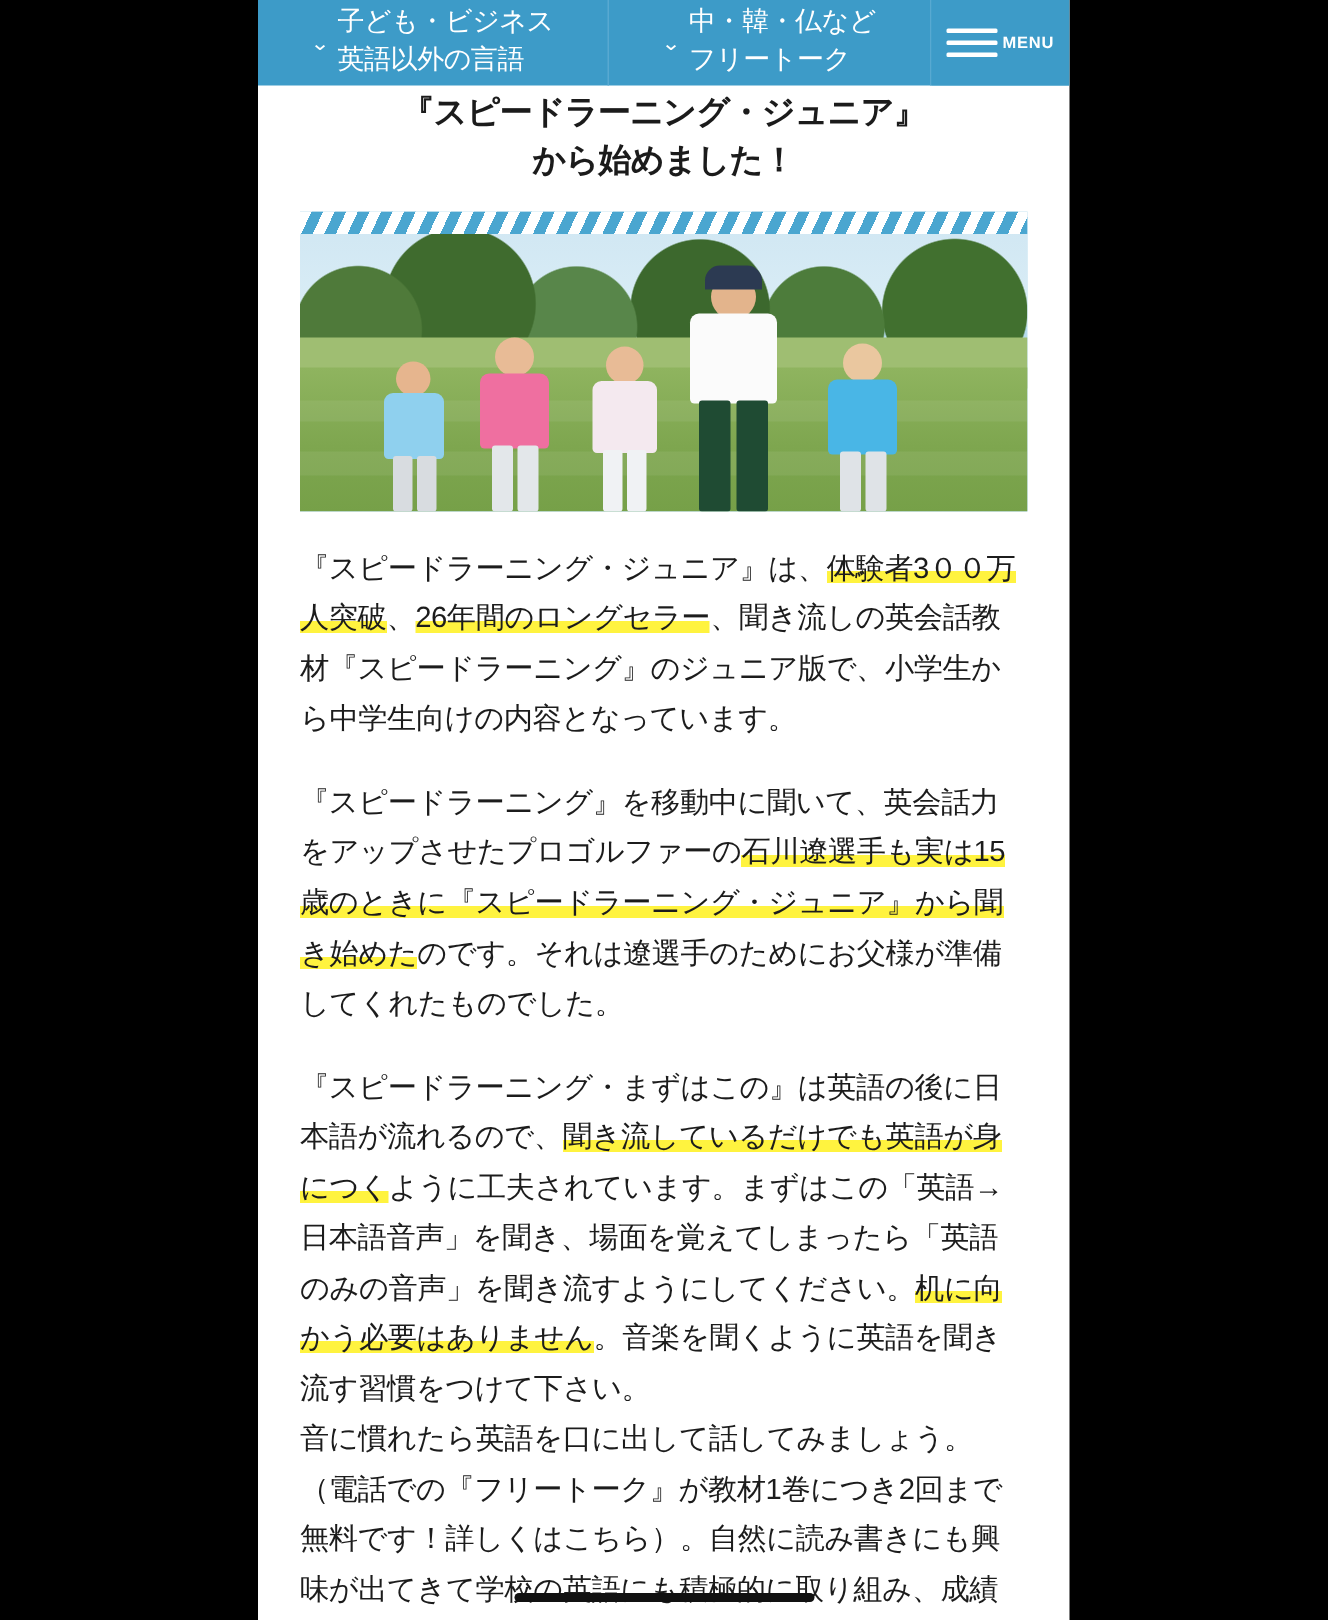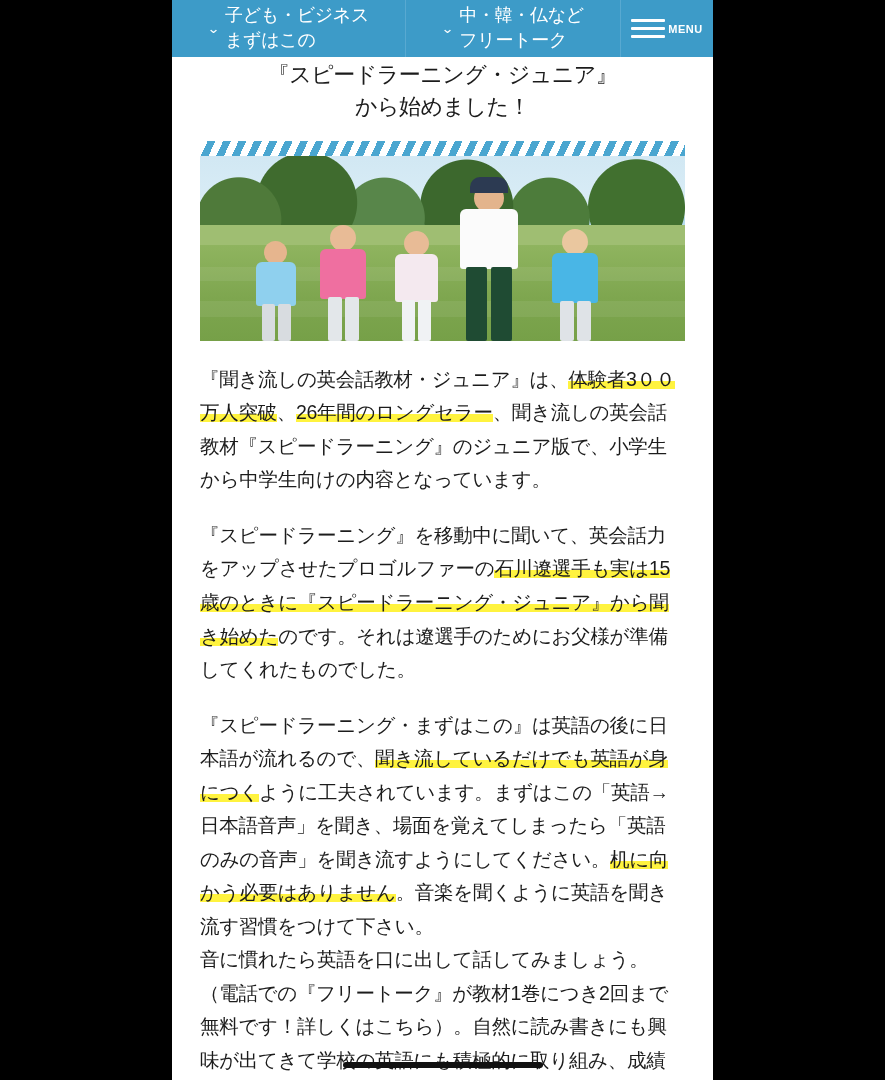--- a/index.html
+++ b/index.html
@@ -89,21 +89,21 @@
   }
 
   
   .content {
     padding: 0 28px;
     box-sizing: border-box;
   }
   .headline {
     text-align: center;
     font-size: 22px;
-    font-weight: normal;
+    font-weight: bold;
     color: #1b1b1b;
     line-height: 1.45;
     letter-spacing: -0.5px;
     padding-top: 2px;
     margin: 0 0 18px 0;
   }
   .headline .l2 { display: block; }
 
   
   .hero {
@@ -205,21 +205,21 @@
 <body>
 
 <div class="screen">
   <div class="phone">
 
     <div class="topnav">
       <div class="nav-cell">
         <span class="chev">⌄</span>
         <span class="nav-text">
           <span>子ども・ビジネス</span><br>
-          <span>まずはこの</span>
+          <span>英語以外の言語</span>
         </span>
       </div>
       <div class="nav-cell">
         <span class="chev">⌄</span>
         <span class="nav-text">
           <span>中・韓・仏など</span><br>
           <span>フリートーク</span>
         </span>
       </div>
       <div class="menu-cell">
@@ -279,21 +279,21 @@
         <div class="person" style="left:344px;width:64px;height:112px;">
           <div class="p-head" style="left:18px;top:0;width:26px;height:26px;background:#eac79f;"></div>
           <div class="p-head" style="left:14px;top:-4px;width:34px;height:22px;background:#e8d27a;border-radius:16px 16px 6px 6px;z-index:-1;"></div>
           <div class="p-body" style="left:8px;top:24px;width:46px;height:50px;background:#49b6e6;"></div>
           <div class="p-legs" style="left:16px;top:72px;width:14px;height:40px;background:#dfe3e7;"></div>
           <div class="p-legs" style="left:33px;top:72px;width:14px;height:40px;background:#dfe3e7;"></div>
         </div>
       </div>
 
       <p class="para">
-        <span>『聞き流しの英会話教材・ジュニア』は、</span><mark class="hl">体験者3００万人突破</mark><span>、</span><mark class="hl">26年間のロングセラー</mark><span>、聞き流しの英会話教材『スピードラーニング』のジュニア版で、小学生から中学生向けの内容となっています。</span>
+        <span>『スピードラーニング・ジュニア』は、</span><mark class="hl">体験者3００万人突破</mark><span>、</span><mark class="hl">26年間のロングセラー</mark><span>、聞き流しの英会話教材『スピードラーニング』のジュニア版で、小学生から中学生向けの内容となっています。</span>
       </p>
 
       <p class="para">
         <span>『スピードラーニング』を移動中に聞いて、英会話力をアップさせたプロゴルファーの</span><mark class="hl">石川遼選手も実は15歳のときに『スピードラーニング・ジュニア』から聞き始めた</mark><span>のです。それは遼選手のためにお父様が準備してくれたものでした。</span>
       </p>
 
       <p class="para tight">
         <span>『スピードラーニング・まずはこの』は英語の後に日本語が流れるので、</span><mark class="hl">聞き流しているだけでも英語が身につく</mark><span>ように工夫されています。まずはこの「英語→日本語音声」を聞き、場面を覚えてしまったら「英語のみの音声」を聞き流すようにしてください。</span><mark class="hl">机に向かう必要はありません</mark><span>。音楽を聞くように英語を聞き流す習慣をつけて下さい。</span>
       </p>
 

